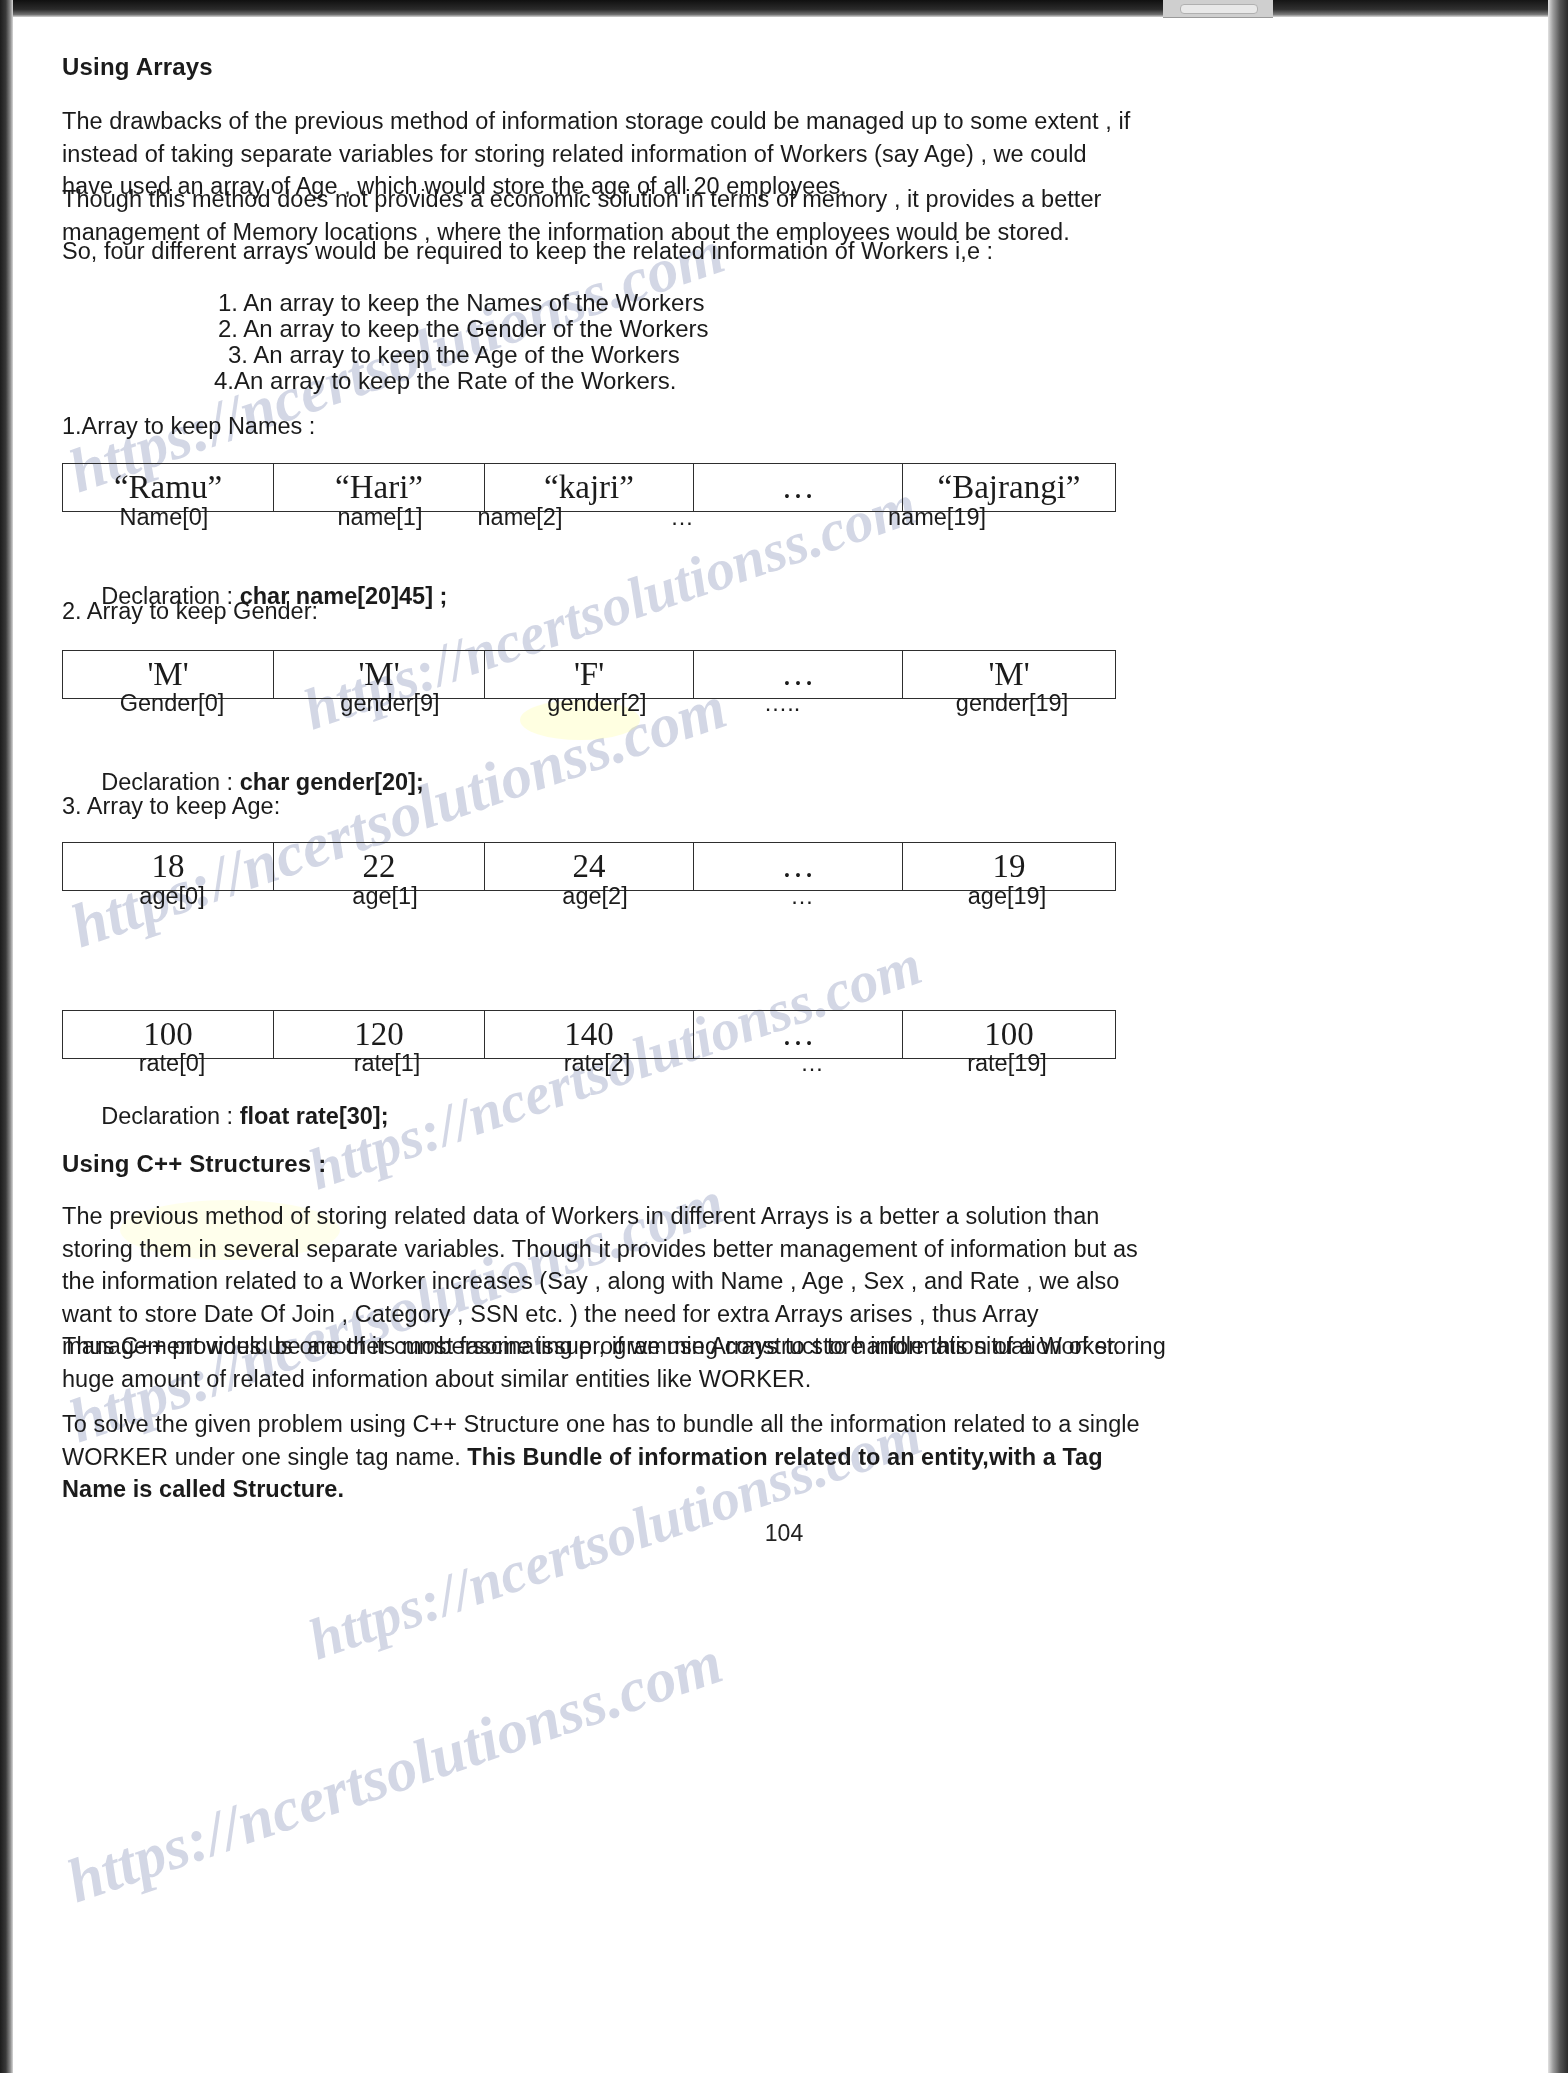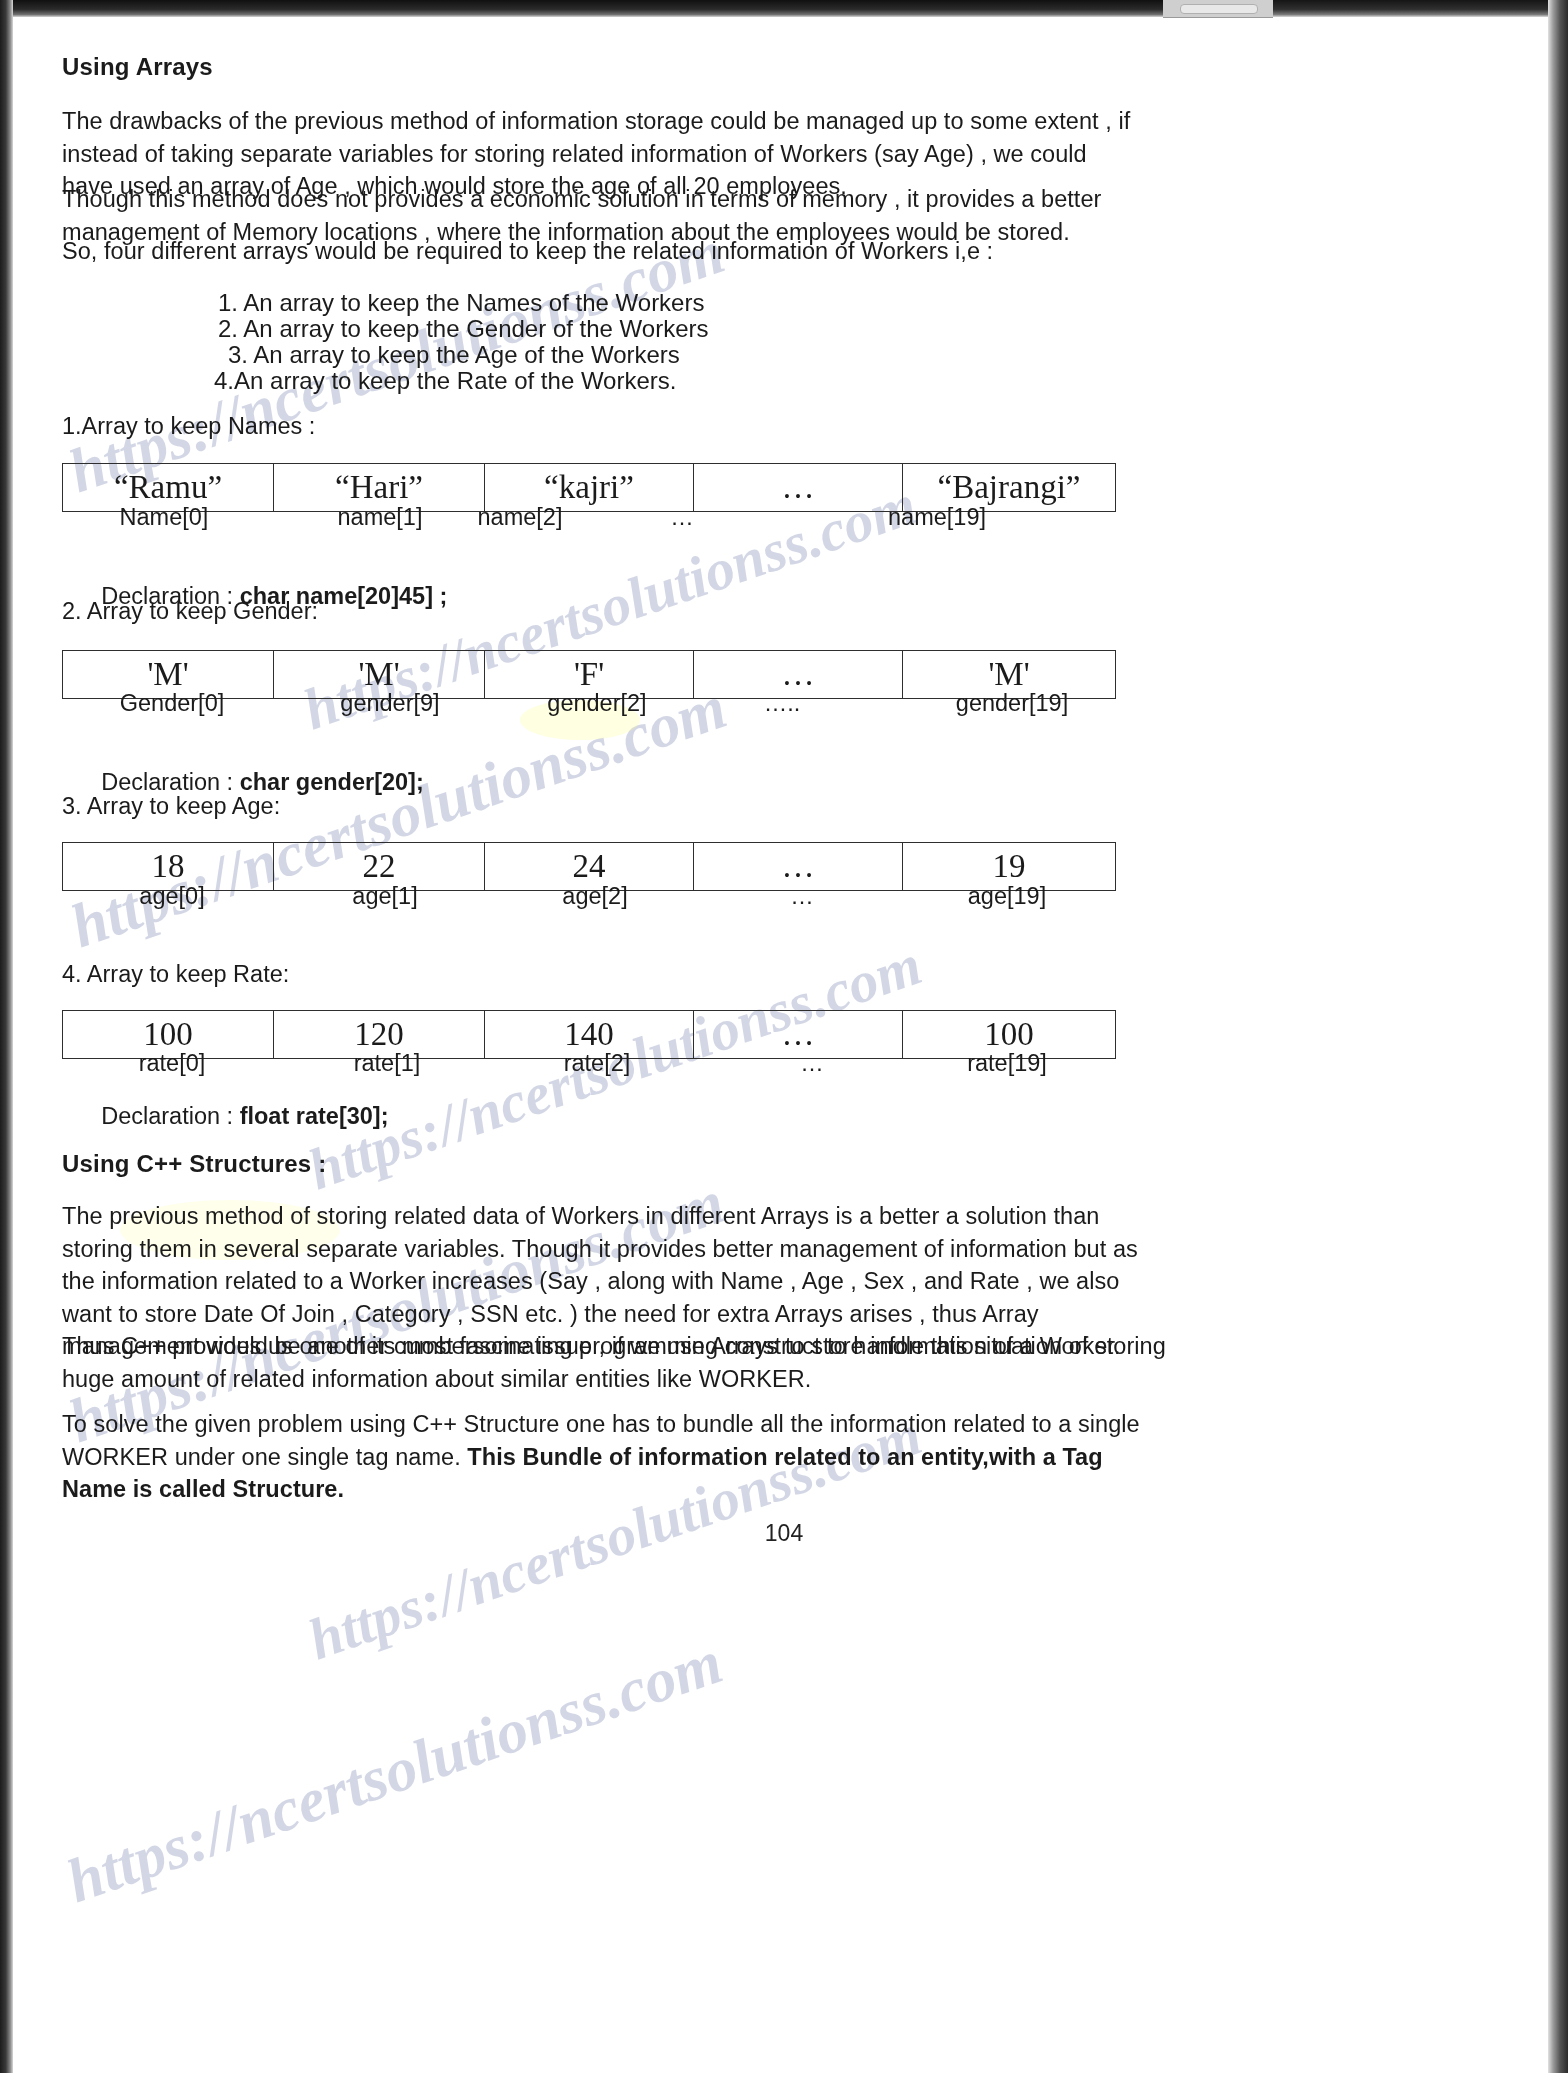--- a/index.html
+++ b/index.html
@@ -259,21 +259,20 @@
 
     <div class="idx-row" style="left:62px; top:883px; width:1048px;">
       <span class="idx" style="left:45px; top:0; width:130px;">age[0]</span>
       <span class="idx" style="left:258px; top:0; width:130px;">age[1]</span>
       <span class="idx" style="left:468px; top:0; width:130px;">age[2]</span>
       <span class="idx" style="left:710px; top:0; width:60px;">…</span>
       <span class="idx" style="left:870px; top:0; width:150px;">age[19]</span>
     </div>
 
 
-    <div class="tx label-line" style="left:62px; top:958px; width:600px;">4. Array to keep Rate:</div>
 
     <table class="arr-table" style="left:62px; top:1010px; width:1048px;">
       <tbody>
           <tr>
         <td style="width:210px;">100</td>
         <td style="width:210px;">120</td>
         <td style="width:208px;">140</td>
         <td style="width:208px;">…</td>
         <td style="width:212px;">100</td>
       </tr>

